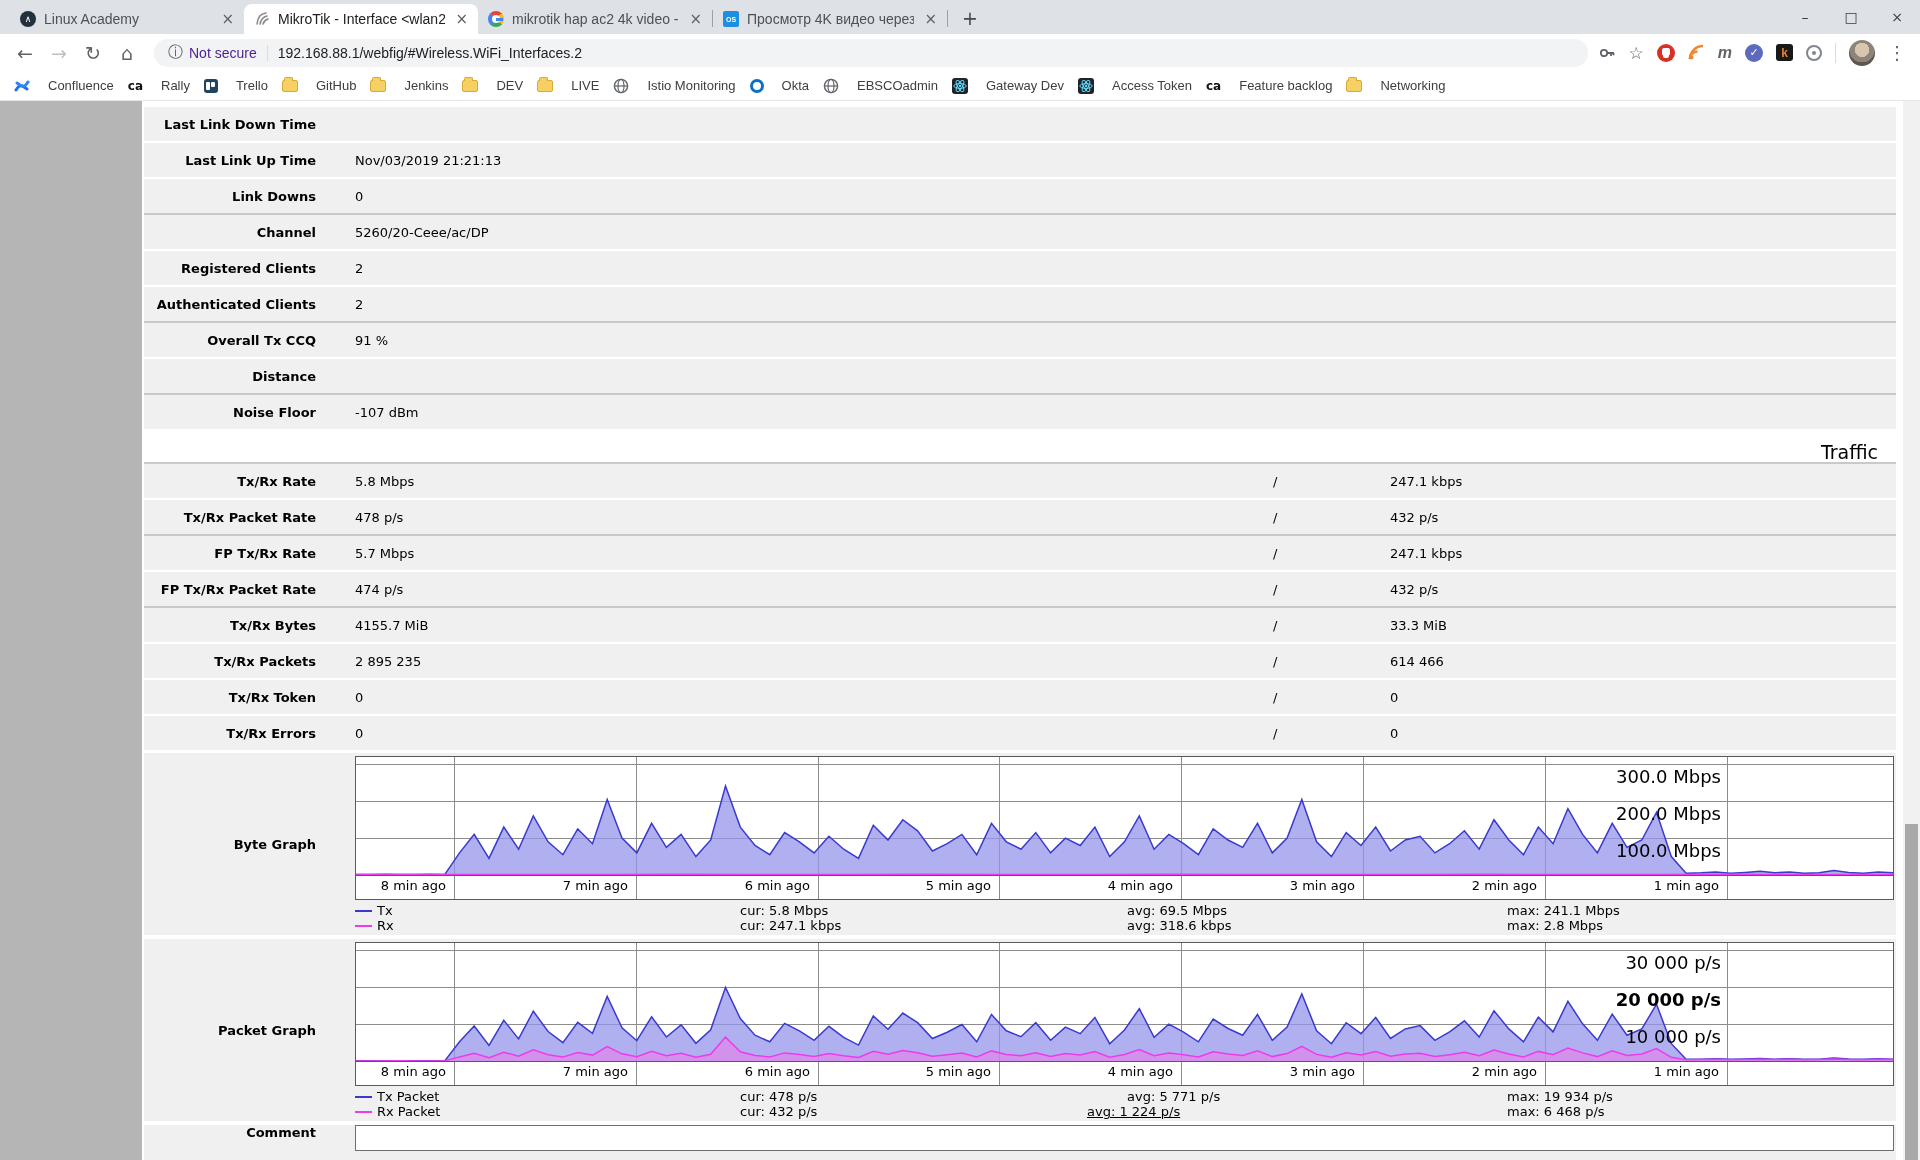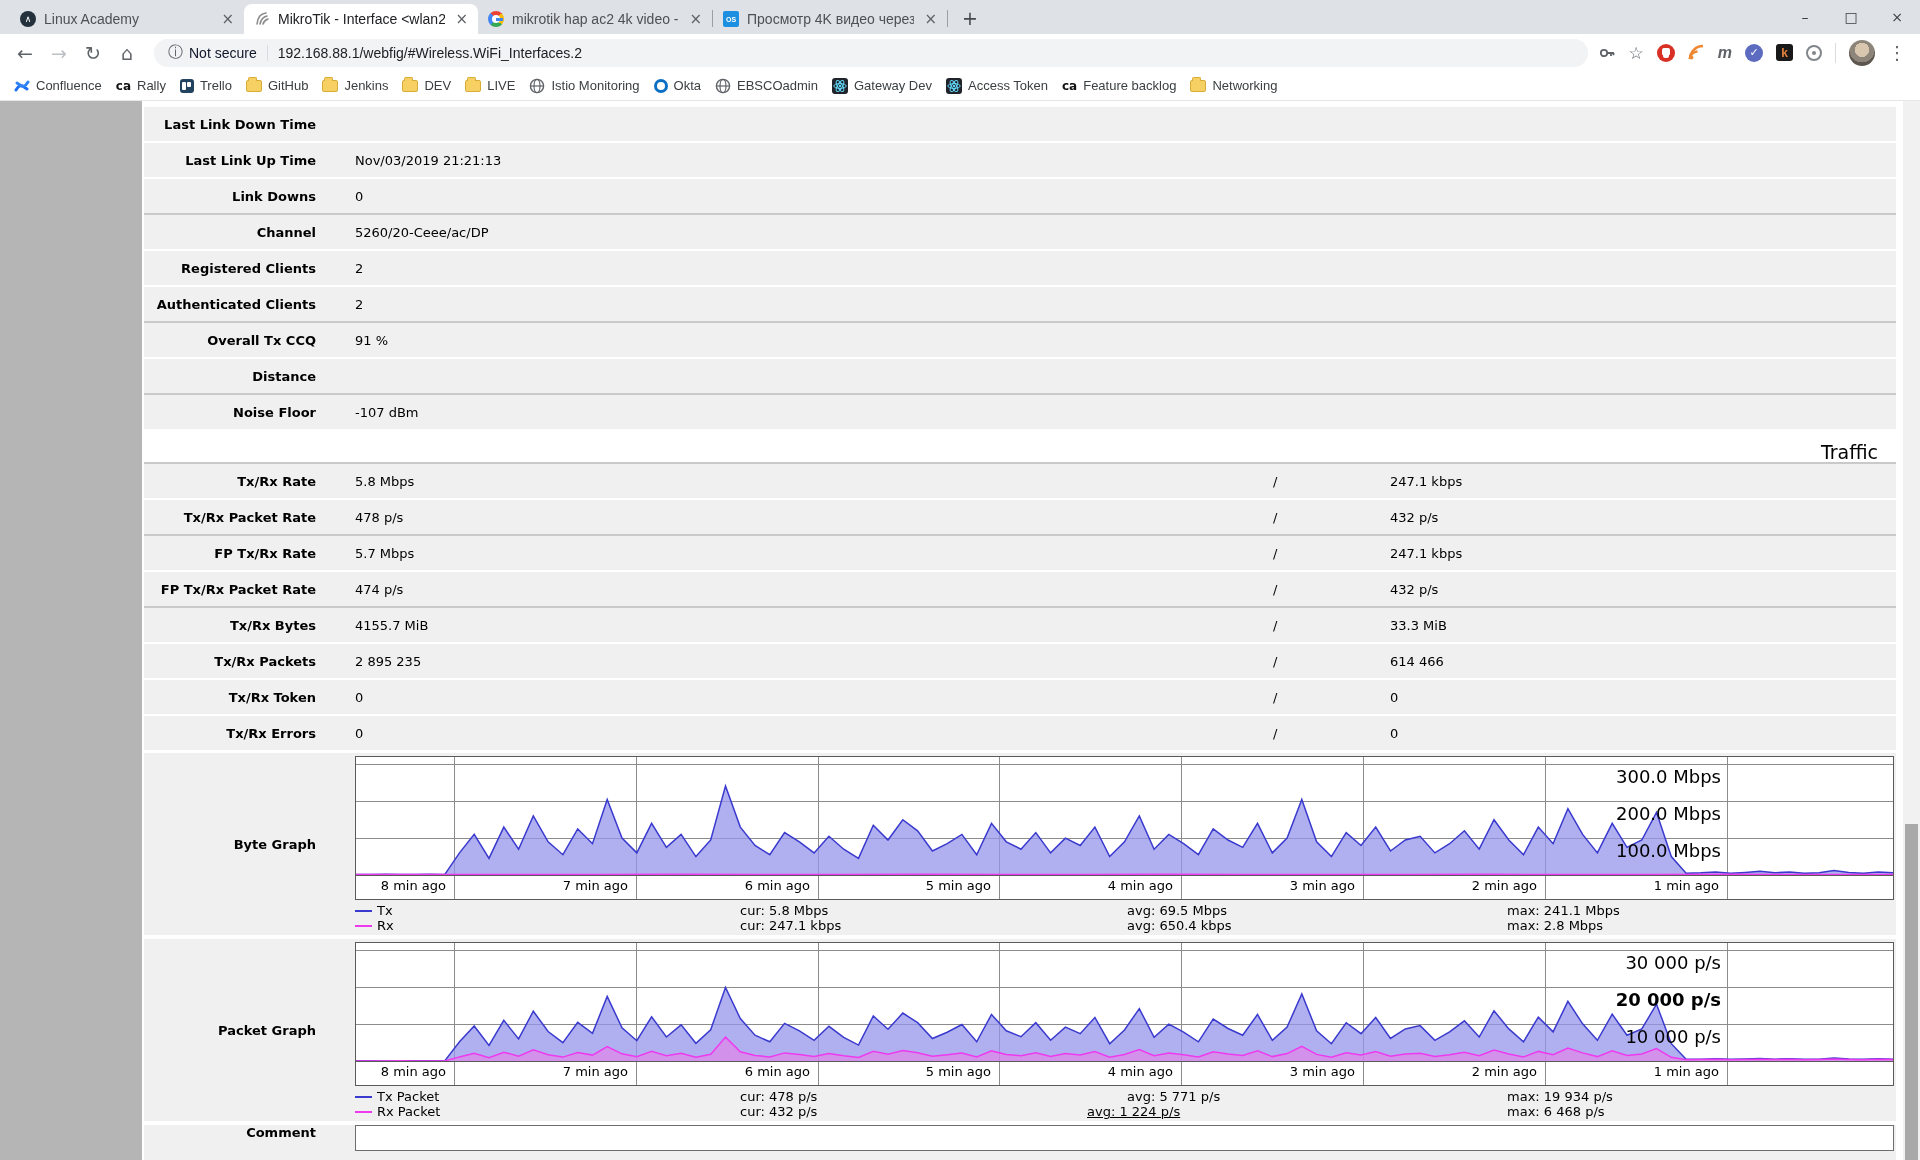--- a/index.html
+++ b/index.html
@@ -19,29 +19,29 @@
   .wincontrols{position:absolute;right:0;top:0;height:34px;display:flex;}
   .winbtn{width:46px;height:34px;display:flex;align-items:center;justify-content:center;font-size:14px;color:#3c4043;}
 
   .toolbar{height:37px;background:#fff;display:flex;align-items:center;padding:0 8px;}
   .navbtn{width:30px;height:30px;display:flex;align-items:center;justify-content:center;
           font-size:19px;color:#5f6368;margin:0 2px;}
   .navbtn.disabled{color:#bdc1c6;}
   .urlbar{flex:1;height:28px;background:#f1f3f4;border-radius:14px;margin:0 10px;
           display:flex;align-items:center;padding:0 14px;font-size:14px;color:#202124;min-width:0;}
   .urlbar .secicon{color:#5f6368;font-size:15px;margin-right:6px;}
-  .urlbar .sectext{color:#0f172a;margin-right:10px;white-space:nowrap;}
+  .urlbar .sectext{color:#4c1d95;margin-right:10px;white-space:nowrap;}
   .urlbar .secdiv{width:1px;height:16px;background:#dadce0;margin-right:10px;}
   .urlbar .url{white-space:nowrap;overflow:hidden;}
   .tbicons{display:flex;align-items:center;gap:13px;margin-right:6px;}
   .tbdiv{width:1px;height:20px;background:#dadce0;}
 
   .bookmarks{height:29px;background:#fff;display:flex;align-items:center;gap:14px;
              padding:0 0 0 14px;font-size:13px;color:#3c4043;border-bottom:1px solid #e4e6e8;}
-  .bm{display:flex;align-items:center;gap:6px;white-space:nowrap;}
+  .bm{display:flex;align-items:center;gap:18px;white-space:nowrap;}
 
   
   .ic{display:inline-flex;align-items:center;justify-content:center;flex:none;}
   .ic-folder{width:16px;height:12px;background:#f7d064;border:1px solid #d8ac35;border-radius:2px;position:relative;box-sizing:border-box;}
   .ic-folder::before{content:"";position:absolute;top:-4px;left:1px;width:7px;height:3px;background:#f7d064;border:1px solid #d8ac35;border-bottom:none;border-radius:2px 2px 0 0;}
   .ic-ca{font-weight:bold;font-size:12px;color:#111;font-family:"DejaVu Sans",sans-serif;}
   .ic-trello{width:14px;height:14px;border-radius:3px;background:#21435f;position:relative;}
   .ic-trello::before,.ic-trello::after{content:"";position:absolute;top:3px;width:4px;background:#fff;border-radius:1px;}
   .ic-trello::before{left:2.5px;height:8px;}
   .ic-trello::after{right:2.5px;height:5px;}
@@ -387,21 +387,21 @@
           <div class="xlab" style="left: 150px;">7 min ago</div>
           <div class="xlab" style="left: 332px;">6 min ago</div>
           <div class="xlab" style="left: 513px;">5 min ago</div>
           <div class="xlab" style="left: 695px;">4 min ago</div>
           <div class="xlab" style="left: 877px;">3 min ago</div>
           <div class="xlab" style="left: 1059px;">2 min ago</div>
           <div class="xlab" style="left: 1241px;">1 min ago</div>
         </div>
         <div class="glegend">
           <div class="lline" style="top: 0px;"><span class="lmark" style="background: rgb(58, 58, 206);"></span><span>Tx</span><span class="lstat" style="left: 385px;">cur: 5.8 Mbps</span><span class="lstat" style="left: 772px;">avg: 69.5 Mbps</span><span class="lstat" style="left: 1152px;">max: 241.1 Mbps</span></div>
-          <div class="lline" style="top: 15px;"><span class="lmark" style="background: rgb(238, 58, 238);"></span><span>Rx</span><span class="lstat" style="left: 385px;">cur: 247.1 kbps</span><span class="lstat" style="left: 772px;">avg: 650.4 kbps</span><span class="lstat" style="left: 1152px;">max: 2.8 Mbps</span></div>
+          <div class="lline" style="top: 15px;"><span class="lmark" style="background: rgb(238, 58, 238);"></span><span>Rx</span><span class="lstat" style="left: 385px;">cur: 247.1 kbps</span><span class="lstat" style="left: 772px;">avg: 318.6 kbps</span><span class="lstat" style="left: 1152px;">max: 2.8 Mbps</span></div>
         </div>
       </div>
       <div class="gband" style="height: 182px; margin-top: 3px;">
         <div class="glab">Packet Graph</div>
         <div class="gbox">
           <div class="vline" style="left: 98px;"></div>
           <div class="vline" style="left: 280px;"></div>
           <div class="vline" style="left: 462px;"></div>
           <div class="vline" style="left: 643px;"></div>
           <div class="vline" style="left: 825px;"></div>

